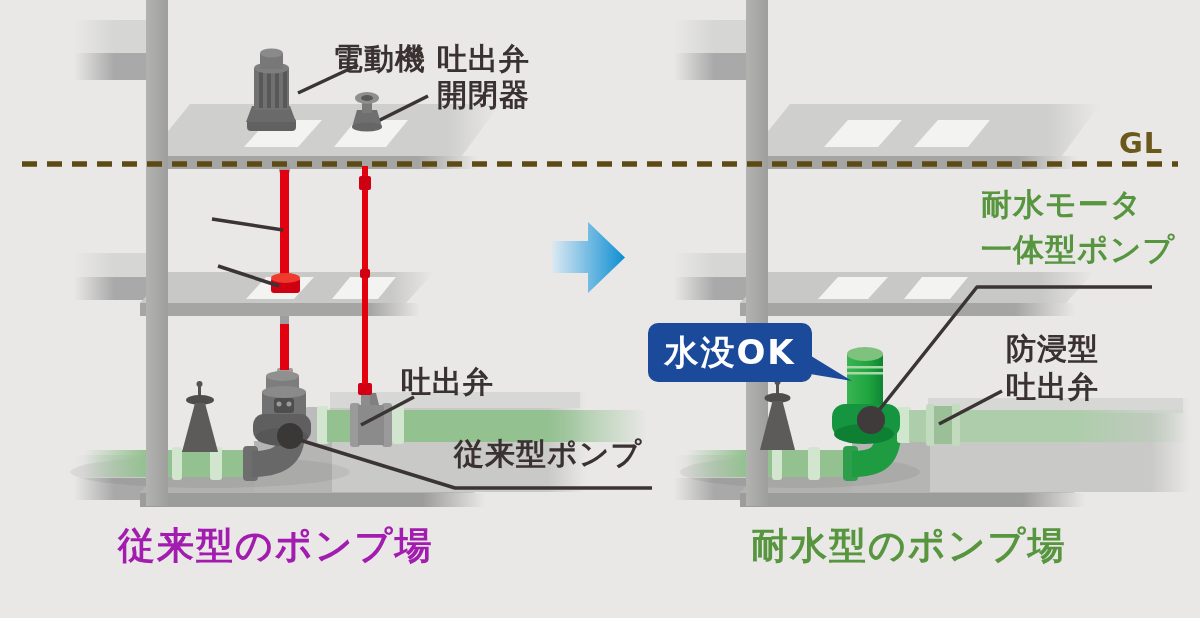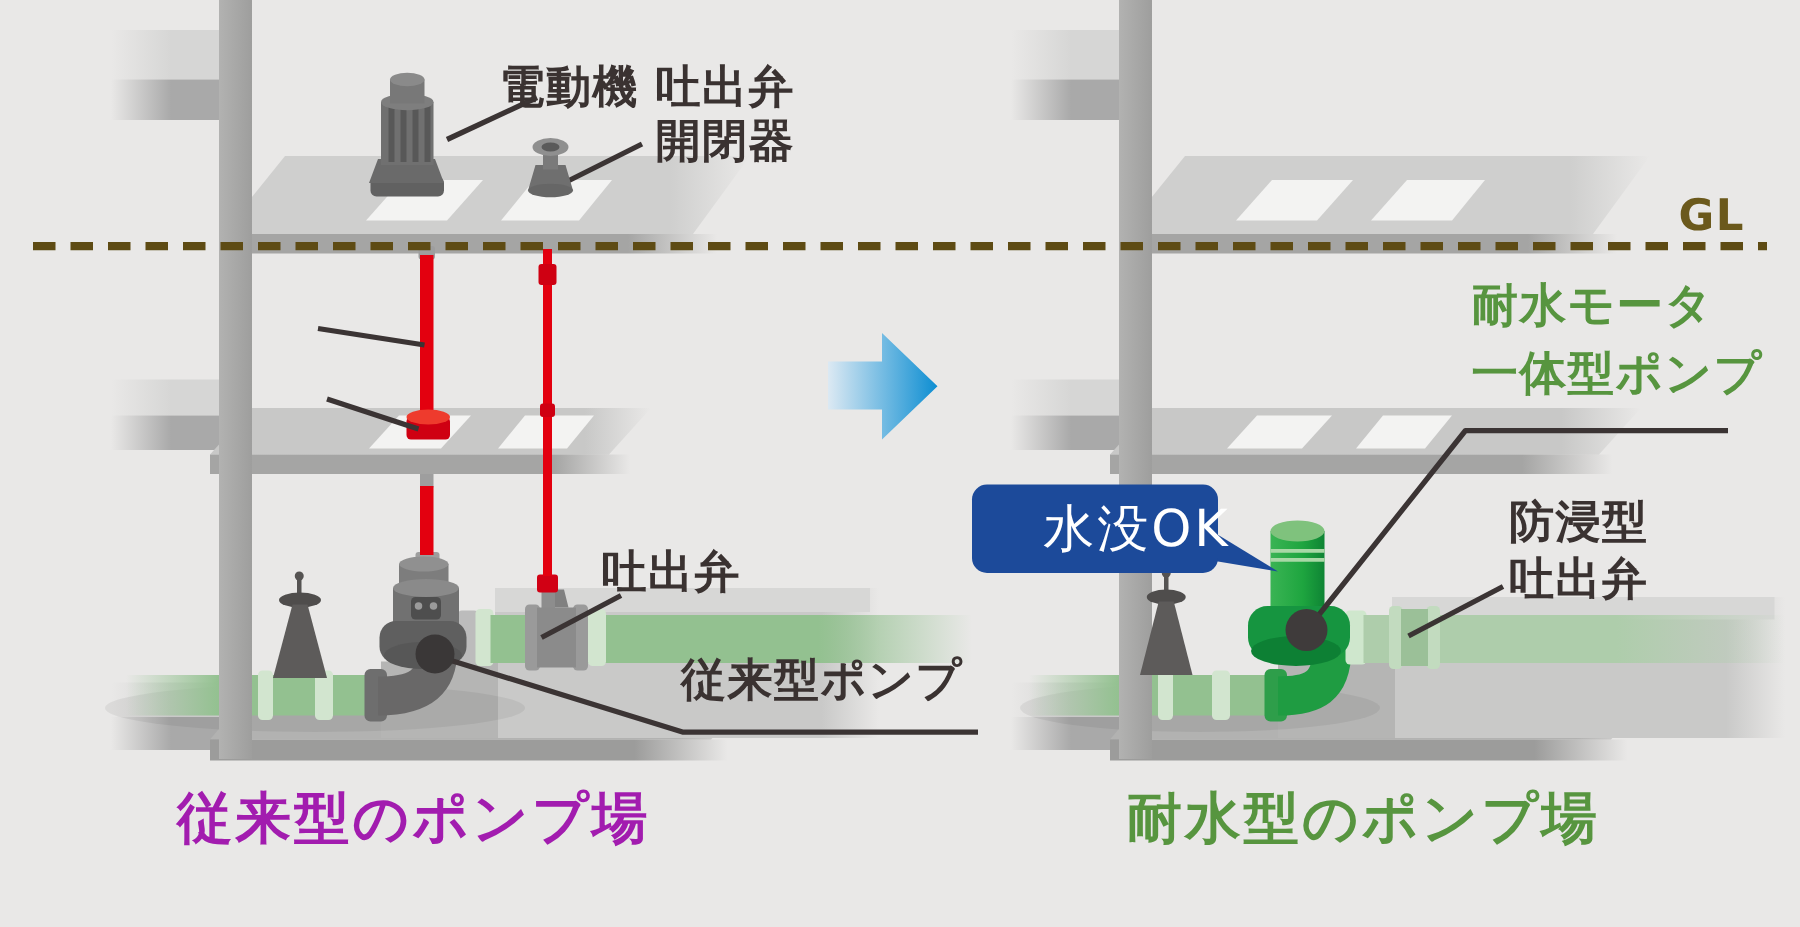--- a/index.html
+++ b/index.html
@@ -15,21 +15,21 @@
   .lbl-gl{color:#6b591c;font-weight:700;font-size:29px;letter-spacing:1px;}
   .lbl-green{color:#57953f;font-weight:600;font-size:31px;line-height:45px;}
   .caption{
     position:absolute;font-size:37px;font-weight:800;letter-spacing:2px;
     color:#a21caf;white-space:nowrap;
   }
   .caption-green{color:#57953f;}
   .badge-text{
     position:absolute;left:648px;top:323px;width:164px;height:59px;
     display:flex;align-items:center;justify-content:center;
-    color:#ffffff;font-size:34px;font-weight:400;letter-spacing:2px;margin-left:28px;
+    color:#ffffff;font-size:34px;font-weight:700;letter-spacing:2px;
   }
 </style>
 </head>
 <body>
 
 <div class="stage">
 
 <svg width="1200" height="618" viewBox="0 0 1200 618">
   <defs>
     <linearGradient id="fadeLight" x1="0" y1="0" x2="1" y2="0">

